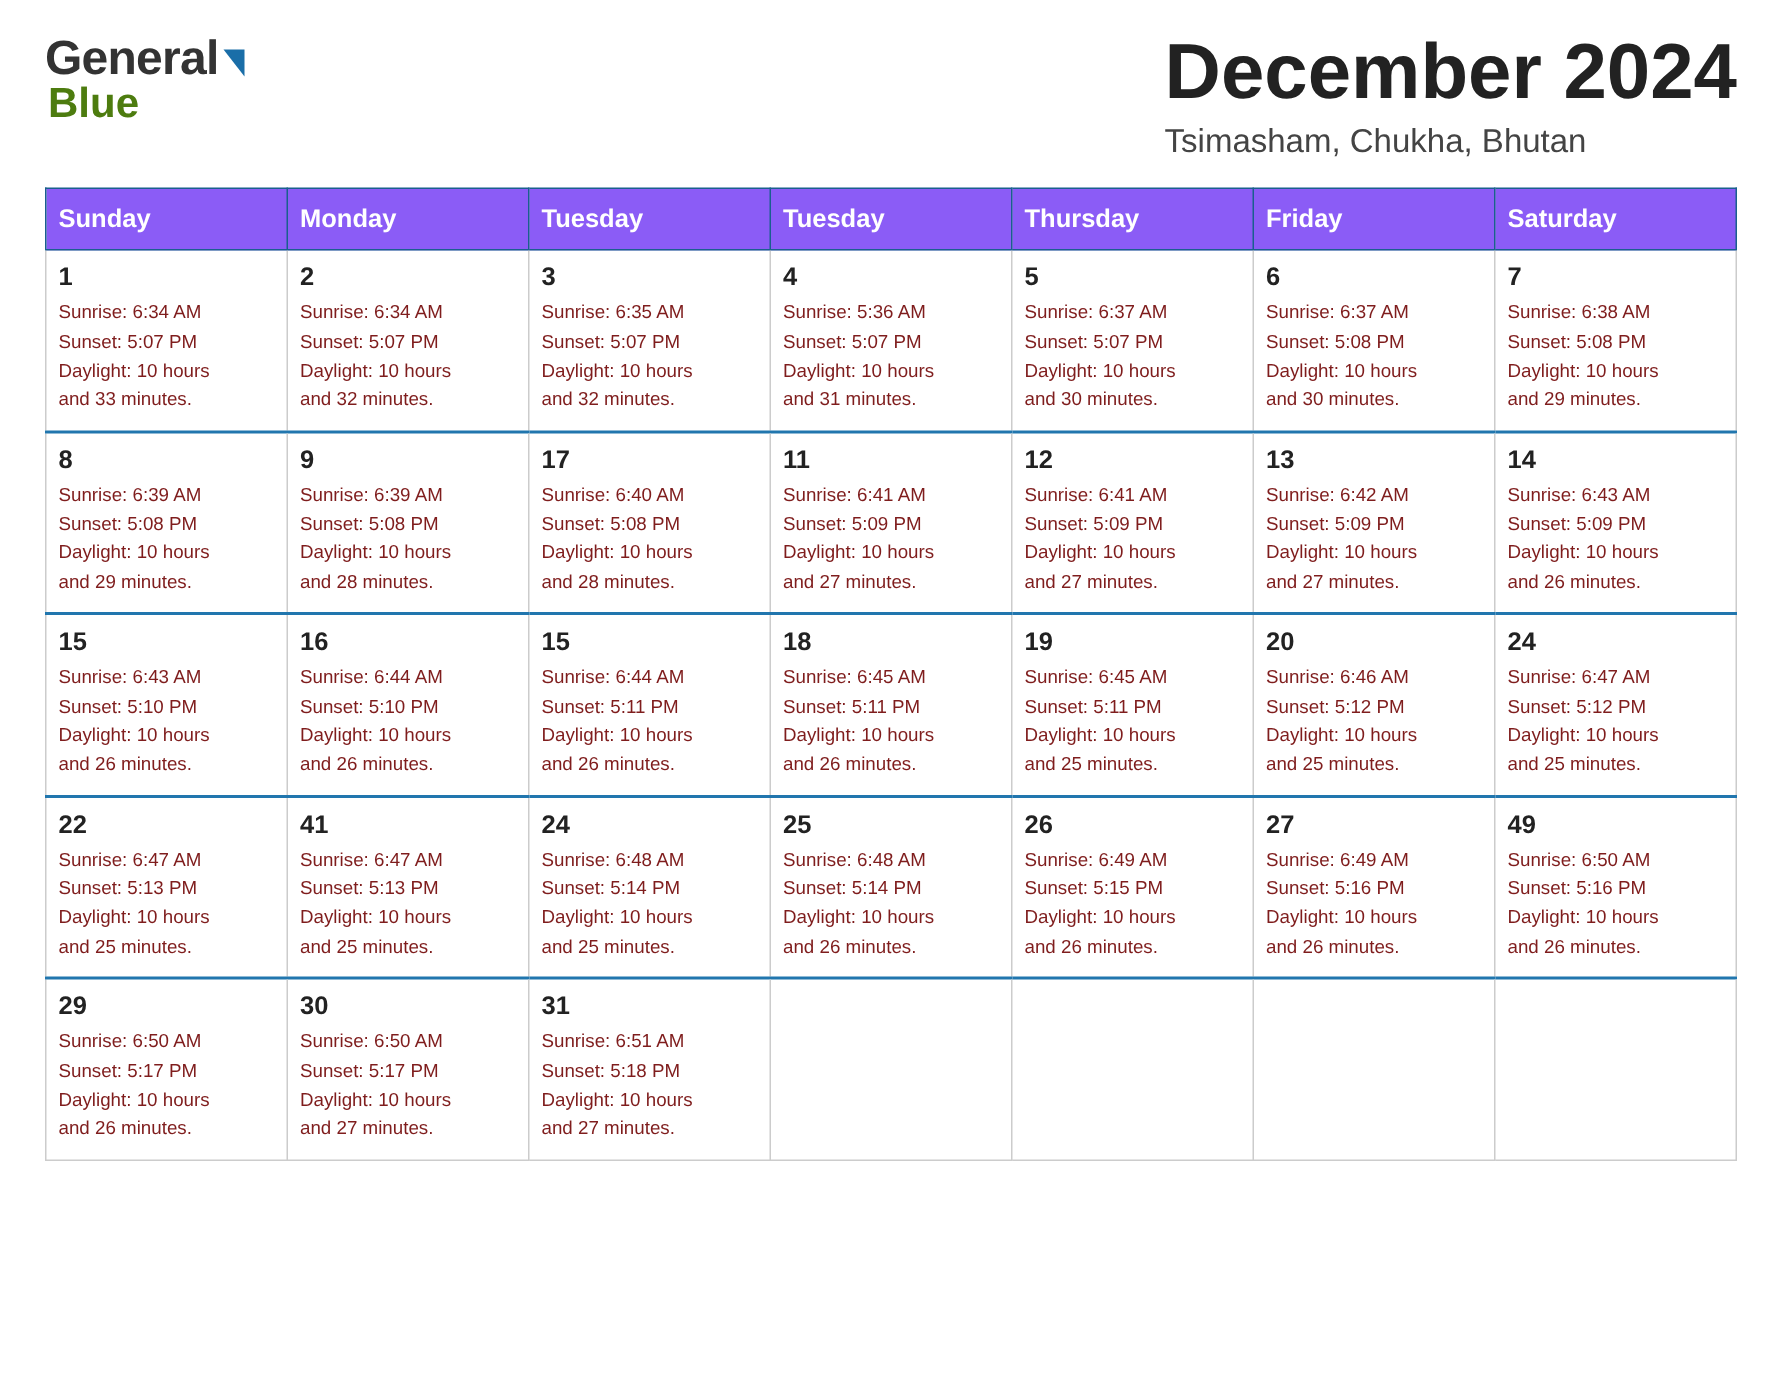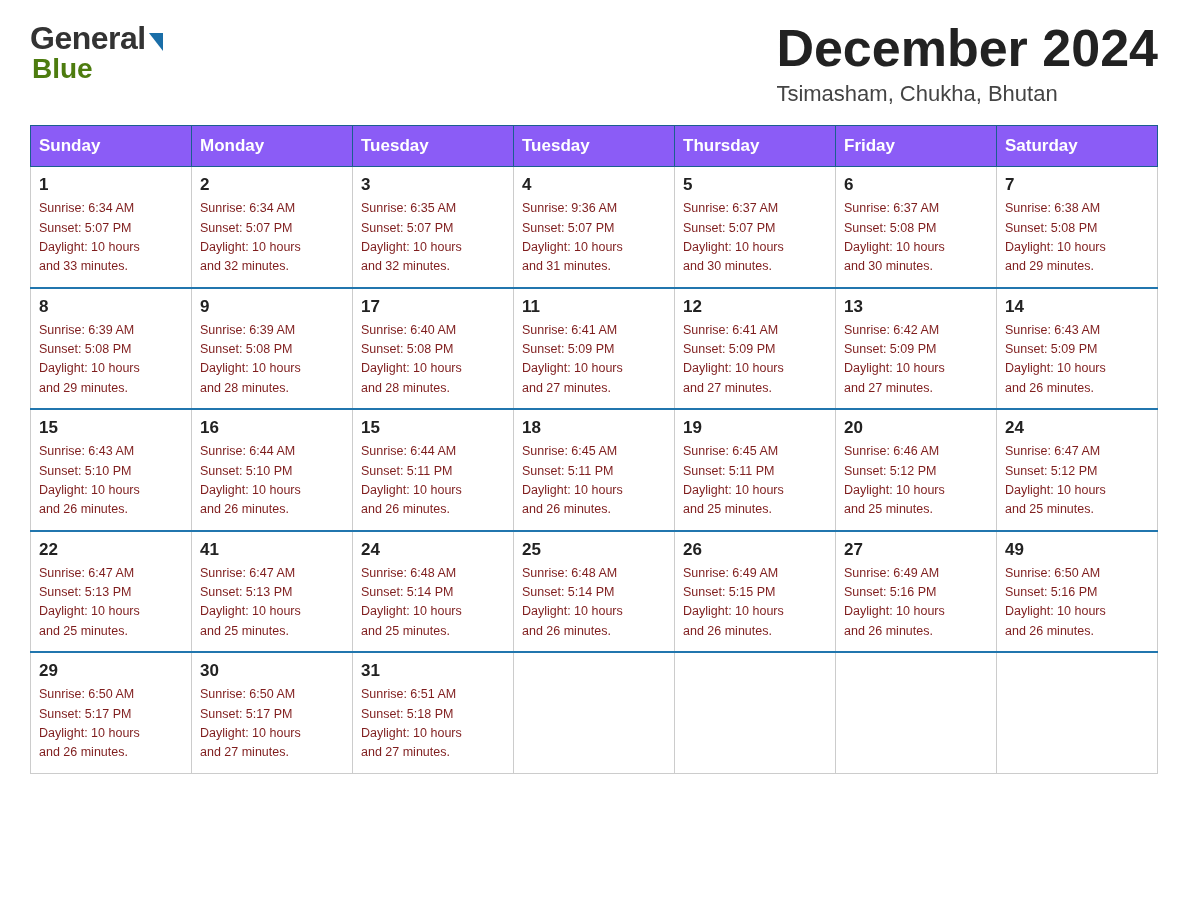--- a/index.html
+++ b/index.html
@@ -164,21 +164,21 @@
         <div class="day-info">
           <span>Sunrise: 6:35 AM</span><br>
           <span>Sunset: 5:07 PM</span><br>
           <span>Daylight: 10 hours</span><br>
           <span>and 32 minutes.</span>
         </div>
       </td>
         <td>
         <span class="day-num">4</span>
         <div class="day-info">
-          <span>Sunrise: 9:36 AM</span><br>
+          <span>Sunrise: 5:36 AM</span><br>
           <span>Sunset: 5:07 PM</span><br>
           <span>Daylight: 10 hours</span><br>
           <span>and 31 minutes.</span>
         </div>
       </td>
         <td>
         <span class="day-num">5</span>
         <div class="day-info">
           <span>Sunrise: 6:37 AM</span><br>
           <span>Sunset: 5:07 PM</span><br>

